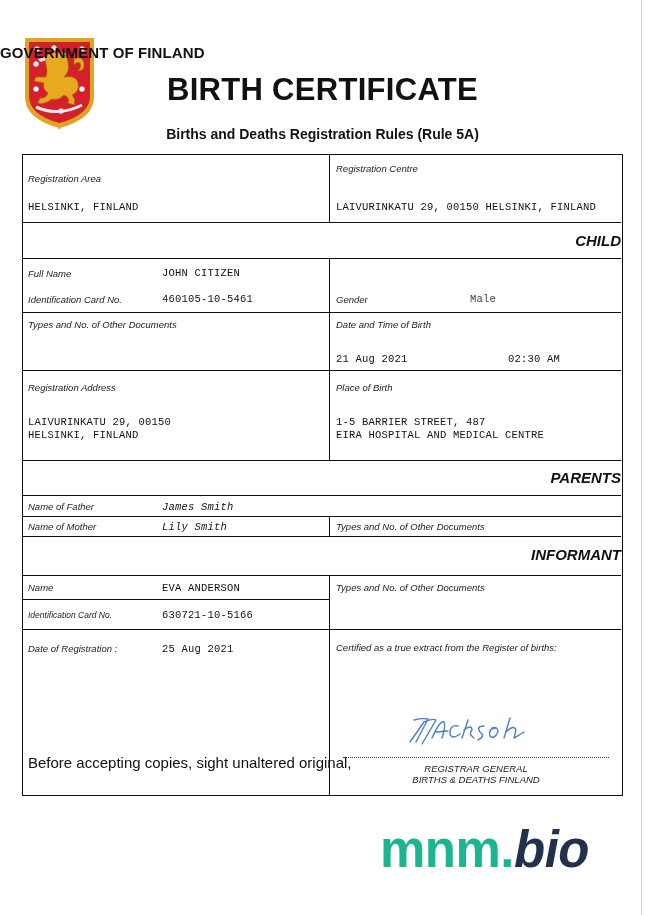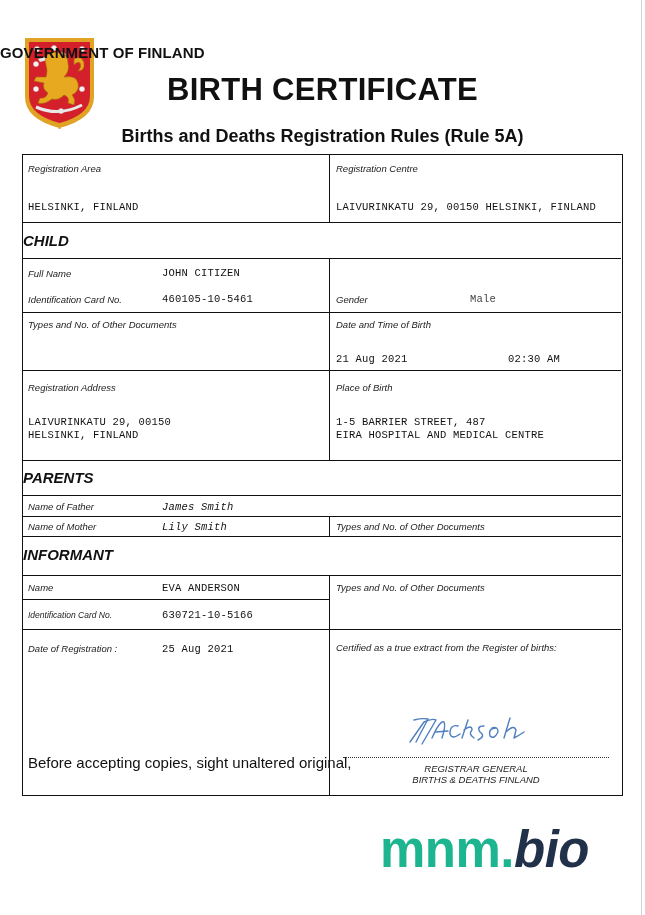--- a/index.html
+++ b/index.html
@@ -4,32 +4,32 @@
   <style>
     html, body { margin: 0; padding: 0; }
     body {
       width: 645px; height: 915px; background: #ffffff; position: relative; overflow: hidden;
       font-family: "Liberation Sans", sans-serif; color: #111;
     }
     .page-edge { position: absolute; top: 0; right: 3px; width: 1px; height: 915px; background: #d4d4d4; }
     .crest { position: absolute; left: 24px; top: 37px; width: 71px; height: 92px; }
     .gov { position: absolute; left: 0; width: 645px; top: 44px; text-align: left; font-weight: bold; font-size: 15px; letter-spacing: 0.1px; }
     .title { position: absolute; left: 0; width: 645px; top: 72px; text-align: center; font-weight: bold; font-size: 31px; letter-spacing: 0.3px; }
-    .subtitle { position: absolute; left: 0; width: 645px; top: 126px; text-align: center; font-weight: bold; font-size: 18px; }
+    .subtitle { position: absolute; left: 0; width: 645px; top: 126px; text-align: center; font-weight: bold; font-size: 14px; }
 
     .grid { position: absolute; left: 22px; top: 154px; width: 601px; height: 642px; border: 1.5px solid #111; box-sizing: border-box; }
     .hl { position: absolute; height: 0; border-top: 1.5px solid #111; }
     .vl { position: absolute; width: 0; border-left: 1.5px solid #111; }
 
     .lbl { position: absolute; font-style: italic; font-size: 9.5px; color: #222; white-space: nowrap; }
     .lbl.small { font-size: 8.5px; }
     .val { position: absolute; font-family: "Liberation Mono", monospace; font-weight: normal; font-size: 10.5px; color: #111; white-space: nowrap; letter-spacing: 0.2px; }
     .val.light { font-weight: normal; color: #444; padding-left: 31px; }
     .val.italic { font-style: italic; }
-    .section { position: absolute; left: 0; width: 598px; text-align: left; font-weight: bold; font-style: italic; font-size: 15px; }
+    .section { position: absolute; left: 0; width: 598px; text-align: right; font-weight: bold; font-style: italic; font-size: 15px; }
     .note { position: absolute; font-size: 15px; color: #111; line-height: 13px; white-space: nowrap; }
     .dots { position: absolute; left: 320px; width: 266px; border-top: 1px dotted #333; }
     .reg { position: absolute; left: 320px; width: 266px; text-align: center; font-style: italic; font-size: 9.5px; line-height: 11px; color: #222; }
     .sig { position: absolute; left: 392px; top: 712px; width: 150px; height: 36px; }
 
     .brand { position: absolute; left: 380px; top: 820px; font-weight: bold; font-size: 51px; letter-spacing: -0.5px; line-height: 60px; white-space: nowrap; }
     .brand .a { color: #1db58f; }
     .brand .b { color: #22314a; font-style: italic; }
   </style>
 </head>
@@ -75,21 +75,21 @@
   <div class="hl" style="left:0;width:598px;top:381px"></div>
   <div class="hl" style="left:0;width:598px;top:420px"></div>
   <div class="hl" style="left:0;width:306px;top:444px"></div>
   <div class="hl" style="left:0;width:598px;top:474px"></div>
 
   <div class="vl" style="left:306px;top:0;height:67px"></div>
   <div class="vl" style="left:306px;top:103px;height:202px"></div>
   <div class="vl" style="left:306px;top:361px;height:20px"></div>
   <div class="vl" style="left:306px;top:420px;height:220px"></div>
 
-  <div class="lbl" style="left:5px;top:8px">Registration Area</div>
+  <div class="lbl" style="left:5px;top:18px">Registration Area</div>
   <div class="val" style="left:5px;top:46px">HELSINKI, FINLAND</div>
   <div class="lbl" style="left:313px;top:8px">Registration Centre</div>
   <div class="val" style="left:313px;top:46px">LAIVURINKATU 29, 00150 HELSINKI, FINLAND</div>
 
   <div class="section" style="top:77px">CHILD</div>
   <div class="lbl" style="left:5px;top:113px">Full Name</div>
   <div class="val" style="left:139px;top:112px">JOHN CITIZEN</div>
   <div class="lbl" style="left:5px;top:139px">Identification Card No.</div>
   <div class="val" style="left:139px;top:138px">460105-10-5461</div>
   <div class="lbl" style="left:313px;top:139px">Gender</div>

